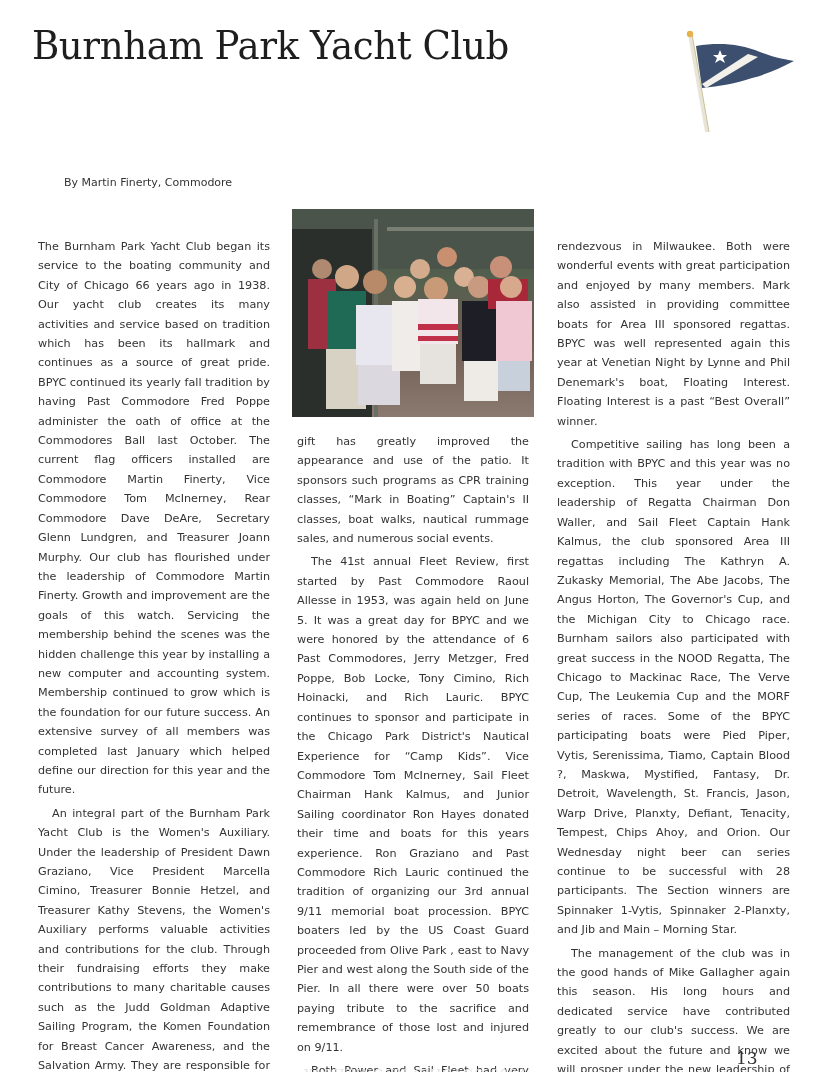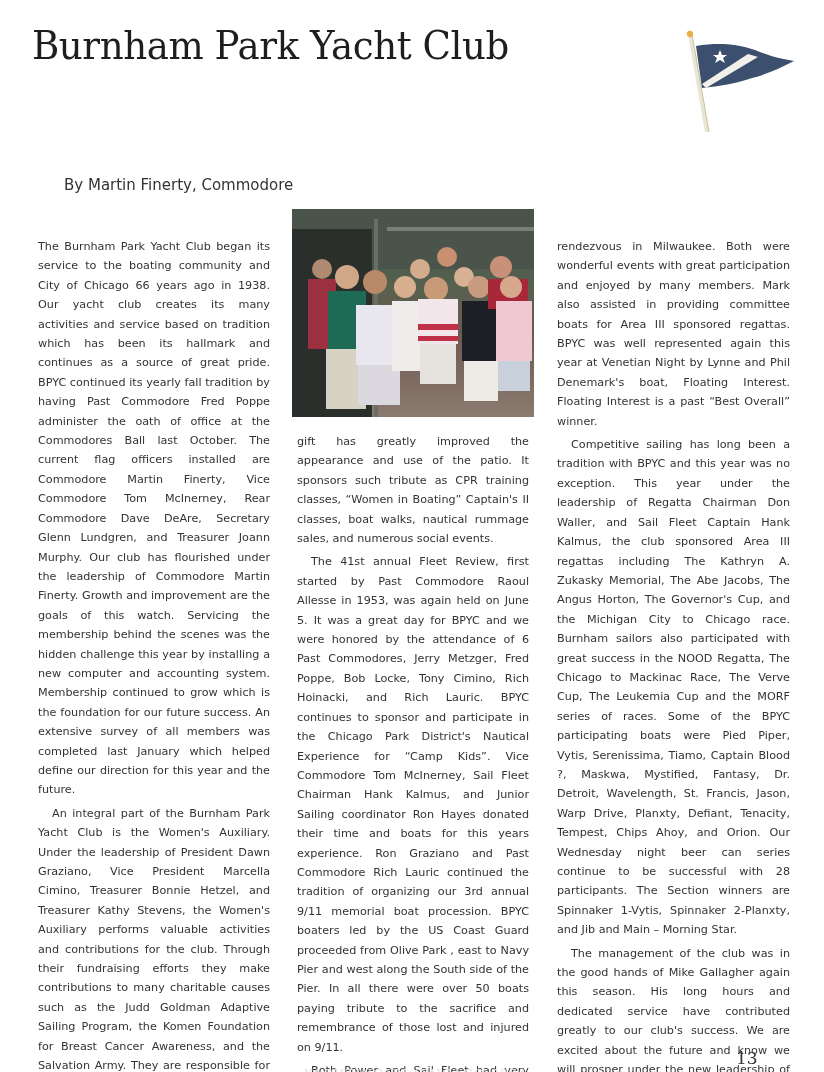--- a/index.html
+++ b/index.html
@@ -2,21 +2,21 @@
 <html><head>
   <meta charset="utf-8">
   <style>
     html, body { margin: 0; padding: 0; background: #ffffff; }
     body { width: 824px; height: 1072px; position: relative; overflow: hidden;
            font-family: "DejaVu Sans", sans-serif; color: #2b2b2b; }
     .title { position: absolute; left: 32px; top: 22px; margin: 0;
              font-family: "DejaVu Serif", serif; font-weight: normal;
              font-size: 40px; letter-spacing: -0.5px; color: #1e1e1e; transform: scaleX(0.93); transform-origin: left top; }
     .flag { position: absolute; left: 680px; top: 28px; width: 130px; height: 110px; }
-    .byline { position: absolute; left: 64px; top: 176px; font-size: 15px; color: #333; margin: 0; text-align: center; }
+    .byline { position: absolute; left: 64px; top: 176px; font-size: 11px; color: #333; margin: 0; text-align: center; }
     .col { position: absolute; font-size: 11.2px; line-height: 19.4px; color: #333;
            text-align: justify; }
     .col p { margin: 4px; }
     .col p.indent { text-indent: 14px; }
     .col1 { left: 34px; top: 233px; width: 240px; }
     .col2 { left: 293px; top: 428px; width: 240px; }
     .col3 { left: 553px; top: 233px; width: 241px; }
     .photo { position: absolute; left: 292px; top: 209px; width: 242px; height: 208px;
              background: linear-gradient(180deg, #3f4a42 0%, #55614f 35%, #6d5a4f 60%, #8b7a70 100%);
              overflow: hidden; }
@@ -79,21 +79,21 @@
     <rect x="172" y="152" width="34" height="40" fill="#eeeae6"></rect>
     <circle cx="209" cy="58" r="11" fill="#c89078"></circle>
     <rect x="196" y="70" width="40" height="30" fill="#a8283a"></rect>
     <circle cx="219" cy="78" r="11" fill="#d8a88c"></circle>
     <rect x="204" y="92" width="36" height="60" fill="#f0c8d4"></rect>
     <rect x="206" y="152" width="32" height="30" fill="#c8d0dc"></rect>
   </svg>
 </div>
 
 <div class="col col2">
-  <p>gift has greatly improved the appearance and use of the patio. It sponsors such tribute as CPR training classes, “Women in Boating” Captain's II  classes, boat walks, nautical rummage sales, and numerous social events.</p>
+  <p>gift has greatly improved the appearance and use of the patio. It sponsors such programs as CPR training classes, “Mark in Boating” Captain's II  classes, boat walks, nautical rummage sales, and numerous social events.</p>
   <p class="indent">The 41st  annual Fleet Review, first started by Past Commodore Raoul Allesse in 1953, was again held on June 5. It was a great day for BPYC and we were honored by the attendance of 6 Past Commodores, Jerry Metzger, Fred Poppe, Bob Locke, Tony Cimino, Rich Hoinacki, and Rich Lauric. BPYC continues to sponsor and participate in the Chicago Park District's Nautical Experience for “Camp Kids”. Vice Commodore Tom McInerney, Sail Fleet Chairman Hank Kalmus, and Junior Sailing coordinator Ron Hayes donated their time and boats for this years experience. Ron Graziano and Past Commodore Rich Lauric continued the tradition of organizing our 3rd annual 9/11 memorial boat procession. BPYC boaters led by the US Coast Guard proceeded from Olive Park , east to  Navy Pier and west along  the South side of the Pier. In all there were over 50 boats paying tribute to the sacrifice and remembrance of those lost and injured on 9/11.</p>
   <p class="indent">Both Power and Sail Fleet had very active seasons. Our Power Fleet Chairman Mark Ellis organized the annual Fleet Review and</p>
 </div>
 
 <div class="col col3">
   <p>rendezvous in Milwaukee. Both were wonderful events with great participation and enjoyed by many members. Mark also assisted in providing committee boats for Area III sponsored regattas. BPYC was well represented again this year at Venetian Night by Lynne and Phil Denemark's boat, Floating Interest. Floating Interest is a past “Best Overall” winner.</p>
   <p class="indent">Competitive sailing has long been a tradition with BPYC and this year was no exception. This year under the leadership of Regatta Chairman Don Waller, and Sail Fleet Captain Hank Kalmus, the club sponsored Area III regattas including The Kathryn A. Zukasky Memorial, The Abe Jacobs, The Angus Horton, The Governor's Cup, and the Michigan City to Chicago race. Burnham sailors also participated with great success in the NOOD Regatta, The Chicago to Mackinac Race, The Verve Cup, The Leukemia Cup and the MORF series of races. Some of the BPYC participating boats were Pied Piper, Vytis, Serenissima, Tiamo, Captain Blood ?,  Maskwa,  Mystified, Fantasy, Dr. Detroit, Wavelength, St. Francis, Jason, Warp Drive, Planxty, Defiant, Tenacity, Tempest, Chips Ahoy, and Orion. Our Wednesday night beer can series continue to be successful with 28 participants. The Section winners are Spinnaker 1-Vytis, Spinnaker 2-Planxty, and Jib and Main – Morning Star.</p>
   <p class="indent"><span>The management of the club was in the good hands of Mike Gallagher again this season. His long hours and dedicated service have contributed greatly to our club's success. We are excited about the future and know we will prosper under the new leadership of   incoming Commodore Tom McInerney. His tradition of service to the club and the community are excellent.</span><span class="sailboat"><svg viewBox="0 0 20 16" width="20" height="16">
           <path d="M11 0 L11 13 L3 13 Z" fill="#111"></path>
           <path d="M12 2 L12 13 L18 13 Z" fill="#111"></path>

